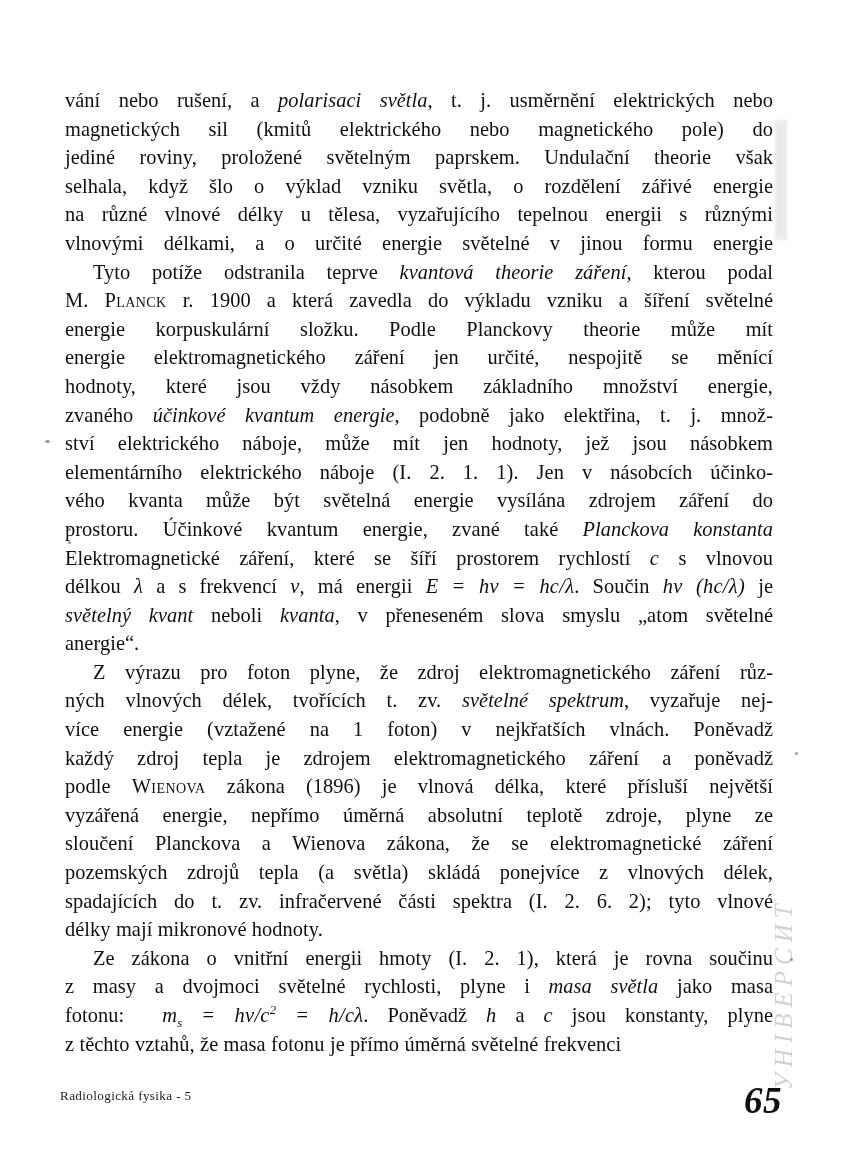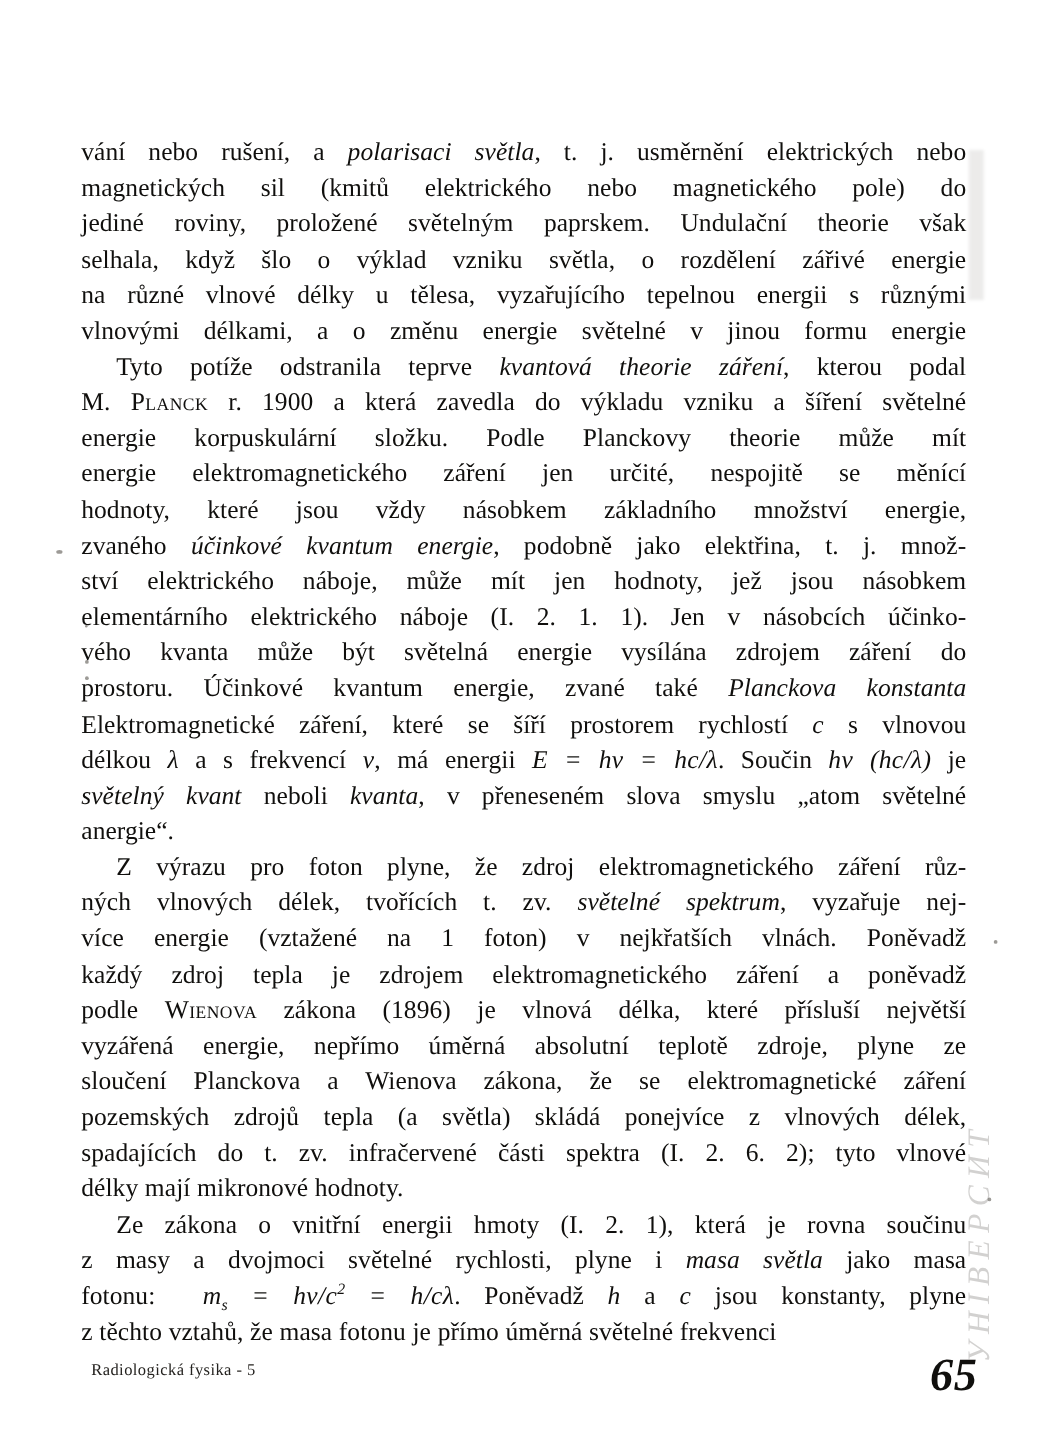--- a/index.html
+++ b/index.html
@@ -18,21 +18,20 @@
     color: #100f0d;
     -webkit-font-smoothing: antialiased;
   }
 
   
   .textblock {
     position: absolute;
     left: 65px;
     top: 86px;
     width: 708px;
-    margin-top: 22px;
   }
 
   .para {
     margin: 0;
     font-size: 20.4px;
     line-height: 28.6px;
     text-align: justify;
     text-align-last: left;
     letter-spacing: 0.05px;
     word-spacing: 0.2px;
@@ -78,21 +77,21 @@
     letter-spacing: 0.3px;
   }
   .mathop {
     font-style: normal;
     padding: 0 1px;
   }
 
   
   .footer {
     position: absolute;
-    left: 73px;
+    left: 60px;
     right: 65px;
     top: 1088px;
     height: 26px;
   }
   .footer-left {
     position: absolute;
     left: 0;
     top: 0;
     font-size: 13.2px;
     letter-spacing: 0.35px;
@@ -163,21 +162,21 @@
   <div class="bleed" style="left:775px; top:120px; width:12px; height:120px;"></div>
 
   <div class="textblock">
 
     <p class="para">
       <span class="line">vání nebo rušení, a <em>polarisaci&nbsp;světla</em>, t. j. usměrnění elektrických nebo</span>
       <span class="line">magnetických sil (kmitů elektrického nebo magnetického pole) do</span>
       <span class="line">jediné roviny, proložené světelným paprskem. Undulační theorie však</span>
       <span class="line">selhala, když šlo o výklad vzniku světla, o rozdělení zářivé energie</span>
       <span class="line">na různé vlnové délky u tělesa, vyzařujícího tepelnou energii s různými</span>
-      <span class="line">vlnovými délkami, a o změnu energie světelné v jinou formu energie</span>
+      <span class="line">vlnovými délkami, a o určité energie světelné v jinou formu energie</span>
     </p>
 
     <p class="para">
       <span class="line indent">Tyto potíže odstranila teprve <em>kvantová&nbsp;theorie&nbsp;záření</em>, kterou podal</span>
       <span class="line">M. <span class="sc">Planck</span> r.&nbsp;1900 a která zavedla do výkladu vzniku a šíření světelné</span>
       <span class="line">energie korpuskulární složku. Podle Planckovy theorie může mít</span>
       <span class="line">energie elektromagnetického záření jen určité, nespojitě se měnící</span>
       <span class="line">hodnoty, které jsou vždy násobkem základního množství energie,</span>
       <span class="line">zvaného <em>účinkové&nbsp;kvantum&nbsp;energie</em>, podobně jako elektřina, t. j. množ-</span>
       <span class="line">ství elektrického náboje, může mít jen hodnoty, jež jsou násobkem</span>

